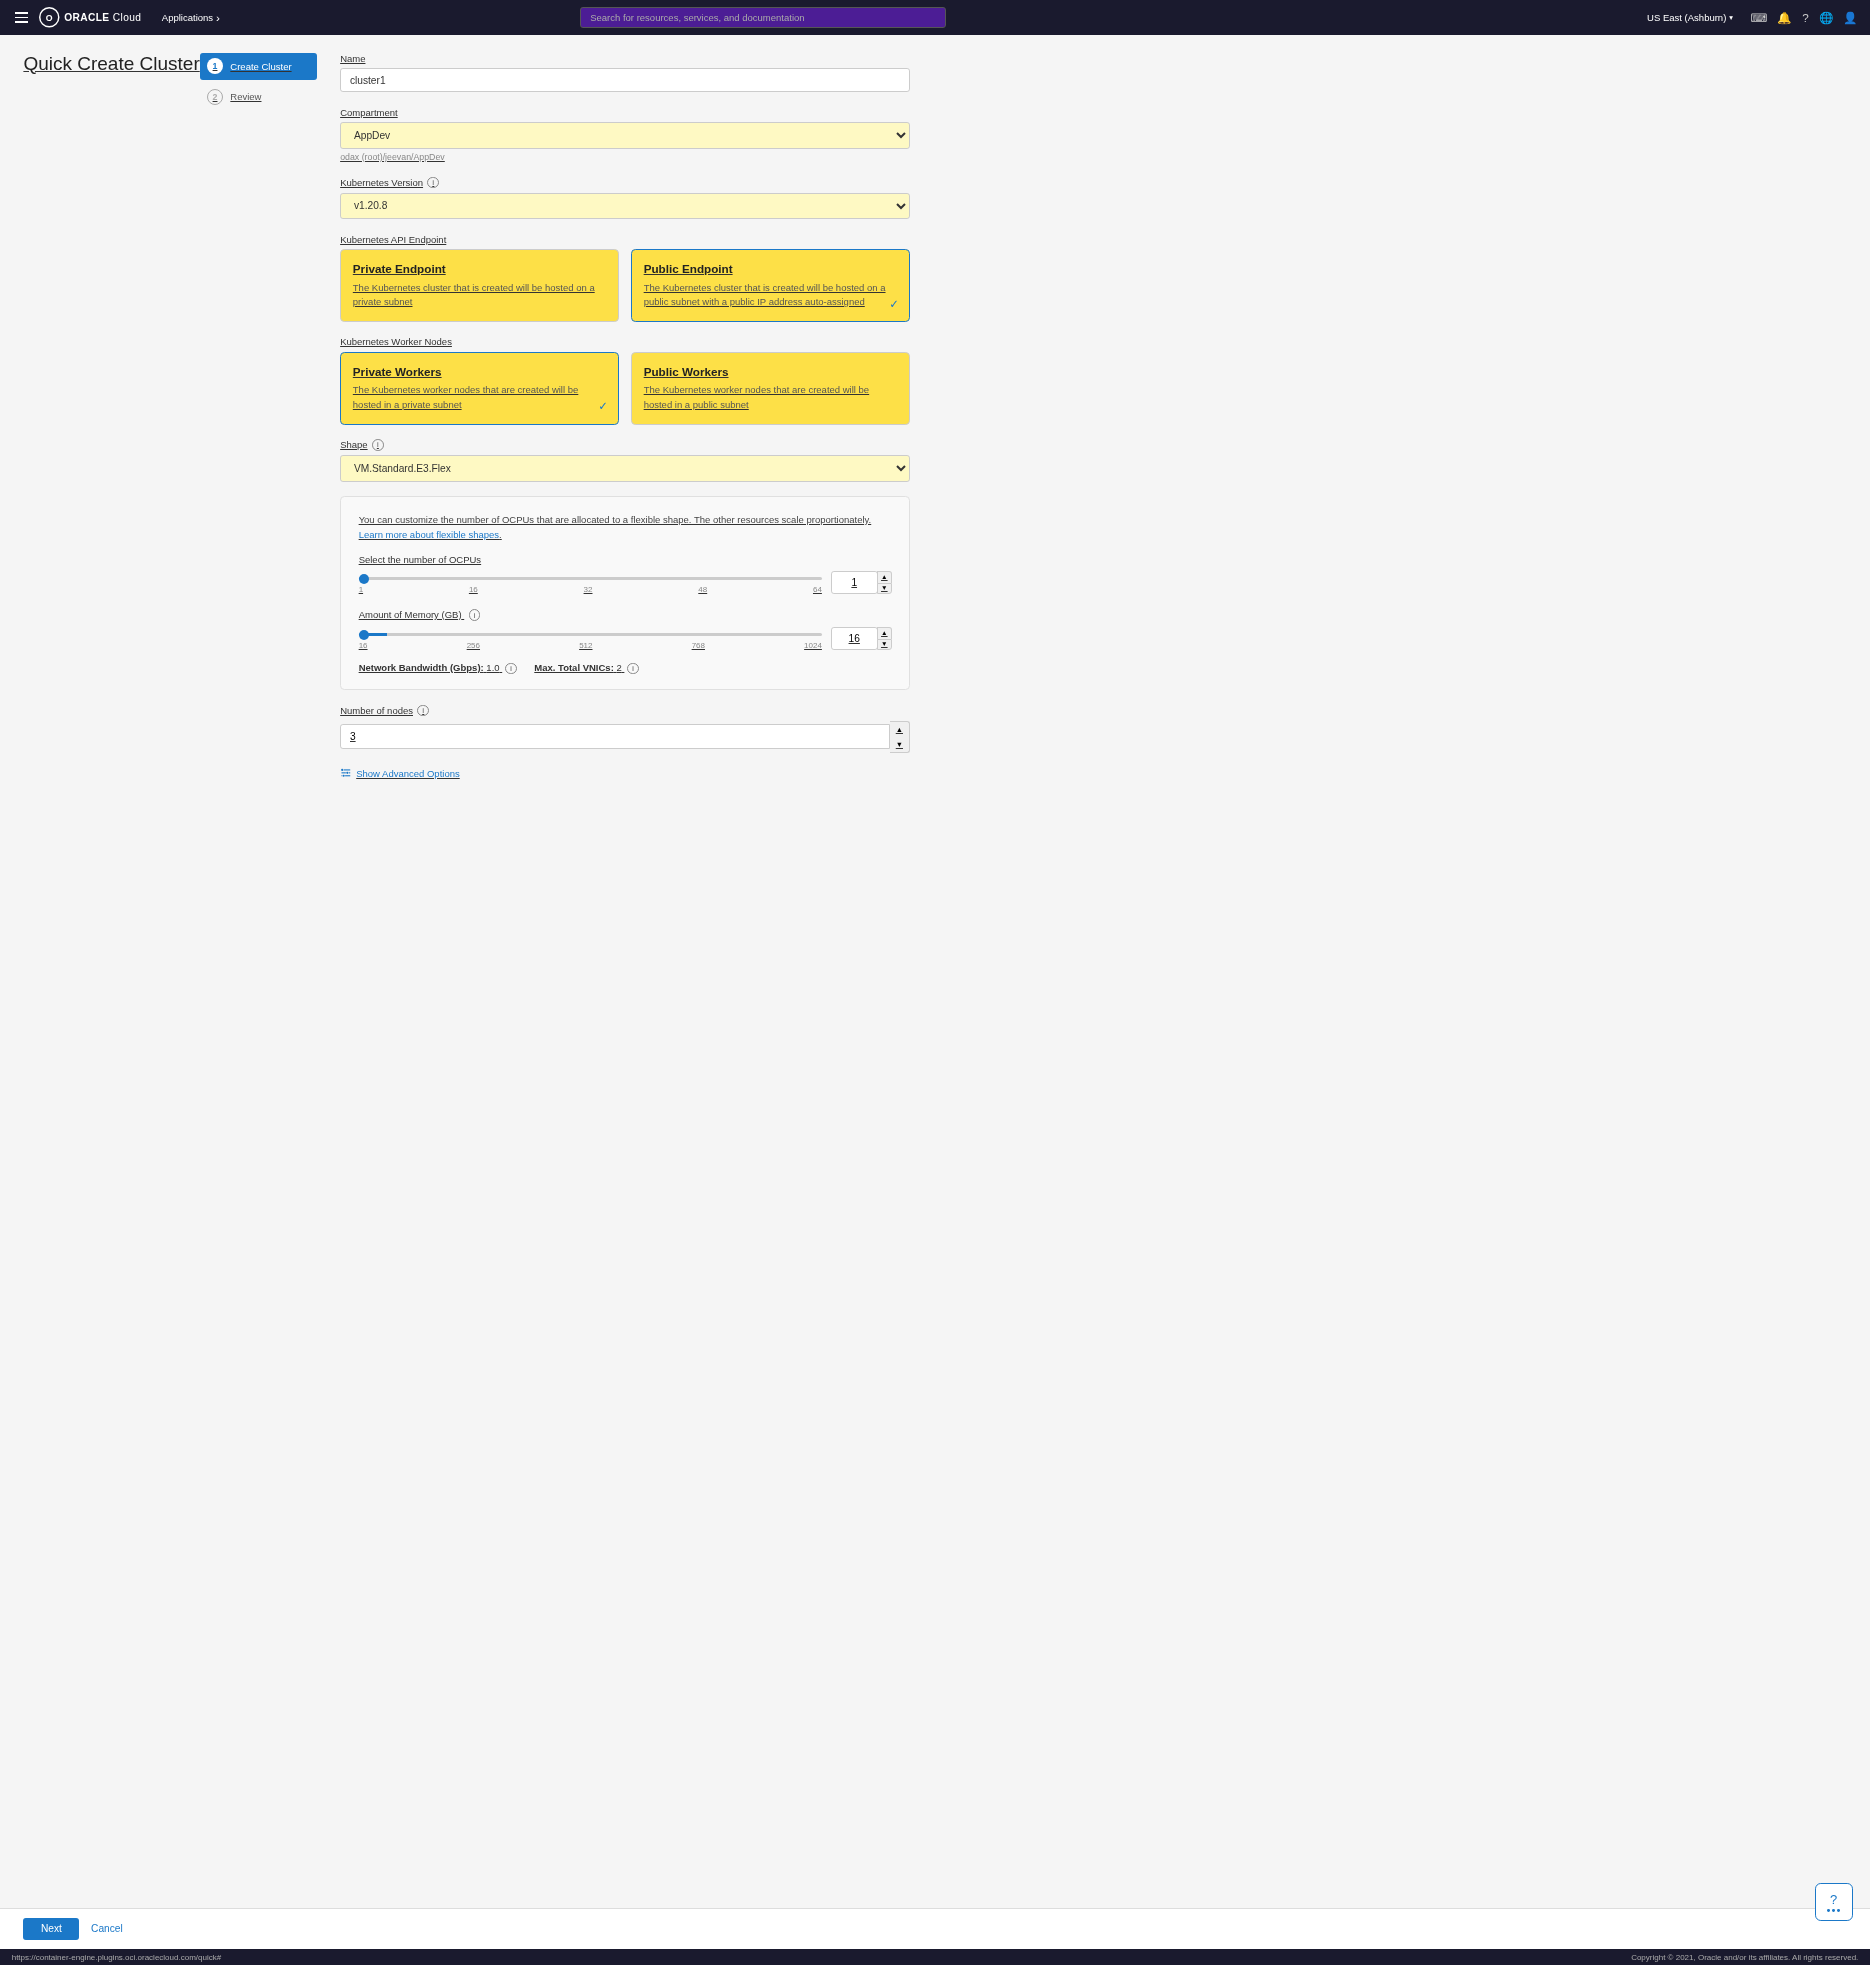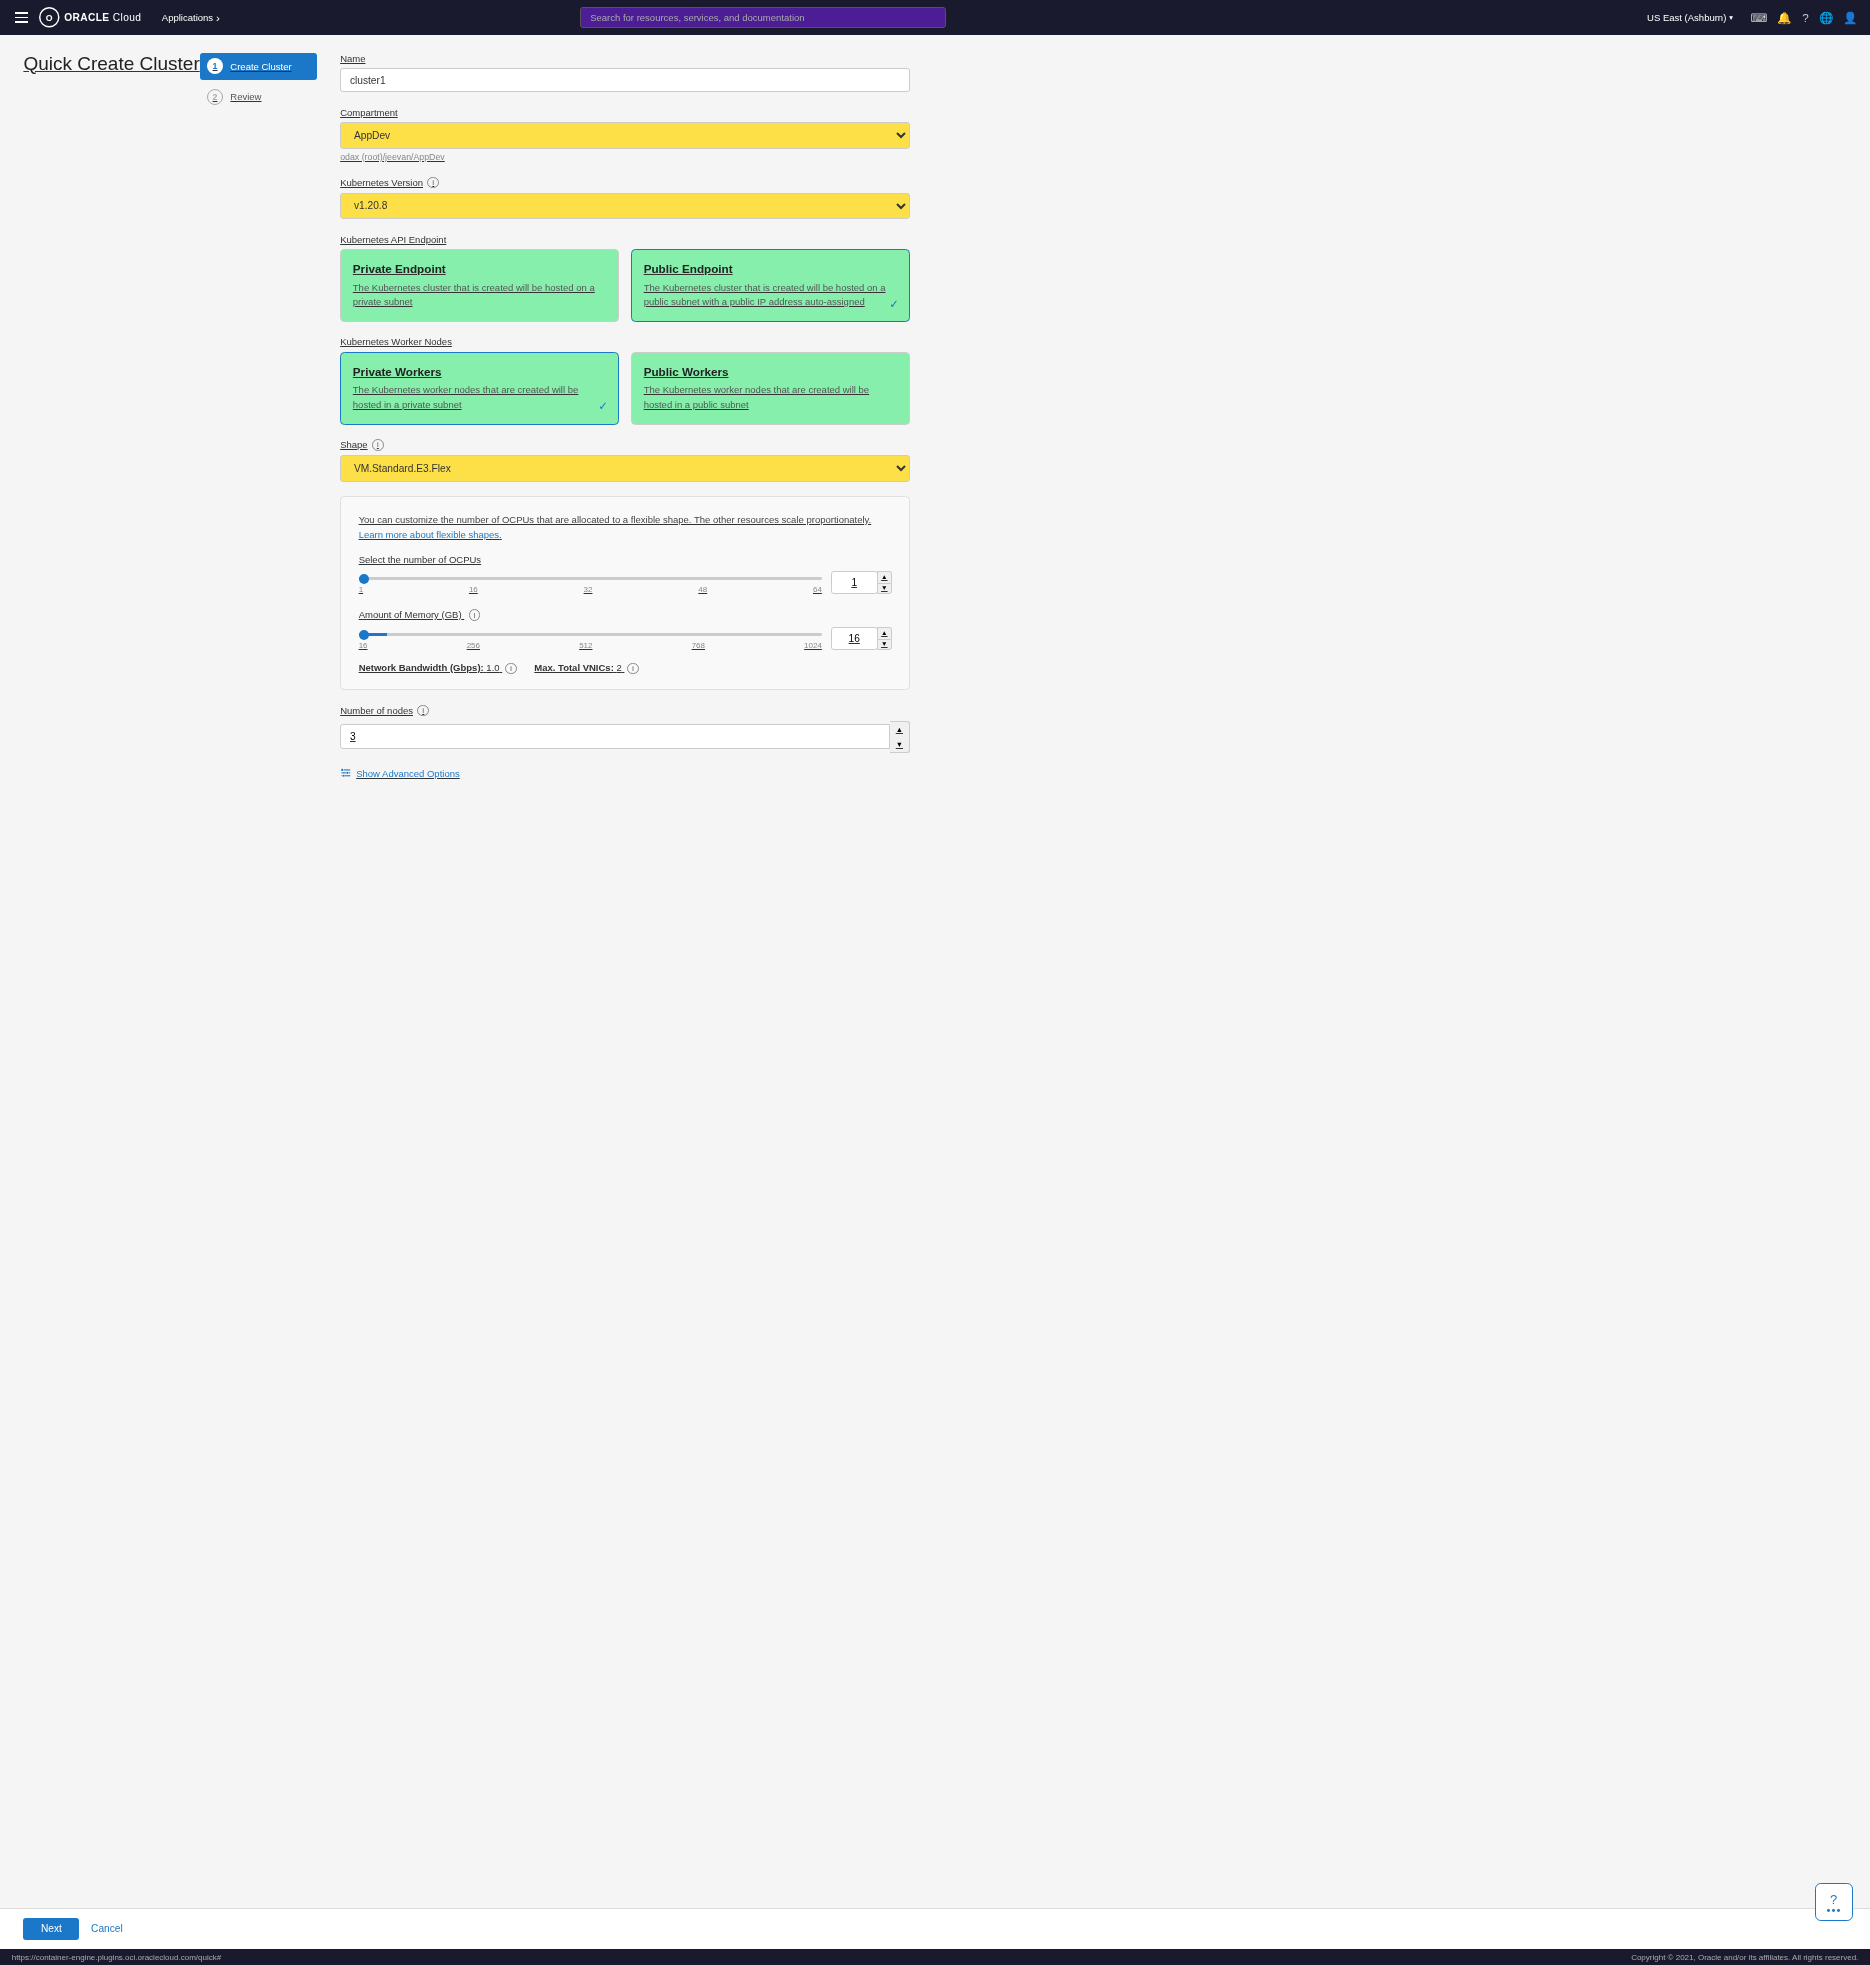--- a/index.html
+++ b/index.html
@@ -106,35 +106,35 @@
       font-size: 10.2px;
       background: #fff;
       color: #333;
     }
     .form-select {
       width: 100%;
       padding: 5.8px 8.8px;
       border: 0.7px solid #ccc;
       border-radius: 2.9px;
       font-size: 10.2px;
-      background: #fde047;
+      background: #fef9c3;
       color: #333;
       appearance: auto;
     }
     .field-hint { font-size: 8.8px; color: #888; margin-top: 2.9px; }
 
     
     .cards-row { display: flex; gap: 11.7px; margin-top: 2.9px; }
     .endpoint-card {
       flex: 1;
       border: 1.5px solid #ccc;
       border-radius: 4.4px;
       padding: 11.7px;
       cursor: pointer;
-      background: #86efac;
+      background: #fde047;
       position: relative;
     }
     .endpoint-card.selected { border-color: #1b78c8; }
     .endpoint-card-title { font-size: 11.7px; font-weight: 600; margin-bottom: 5.8px; color: #222; }
     .endpoint-card-desc { font-size: 9.5px; color: #555; line-height: 1.5; }
     .check-icon {
       position: absolute;
       bottom: 10.2px;
       right: 10.2px;
       color: #1b78c8;

